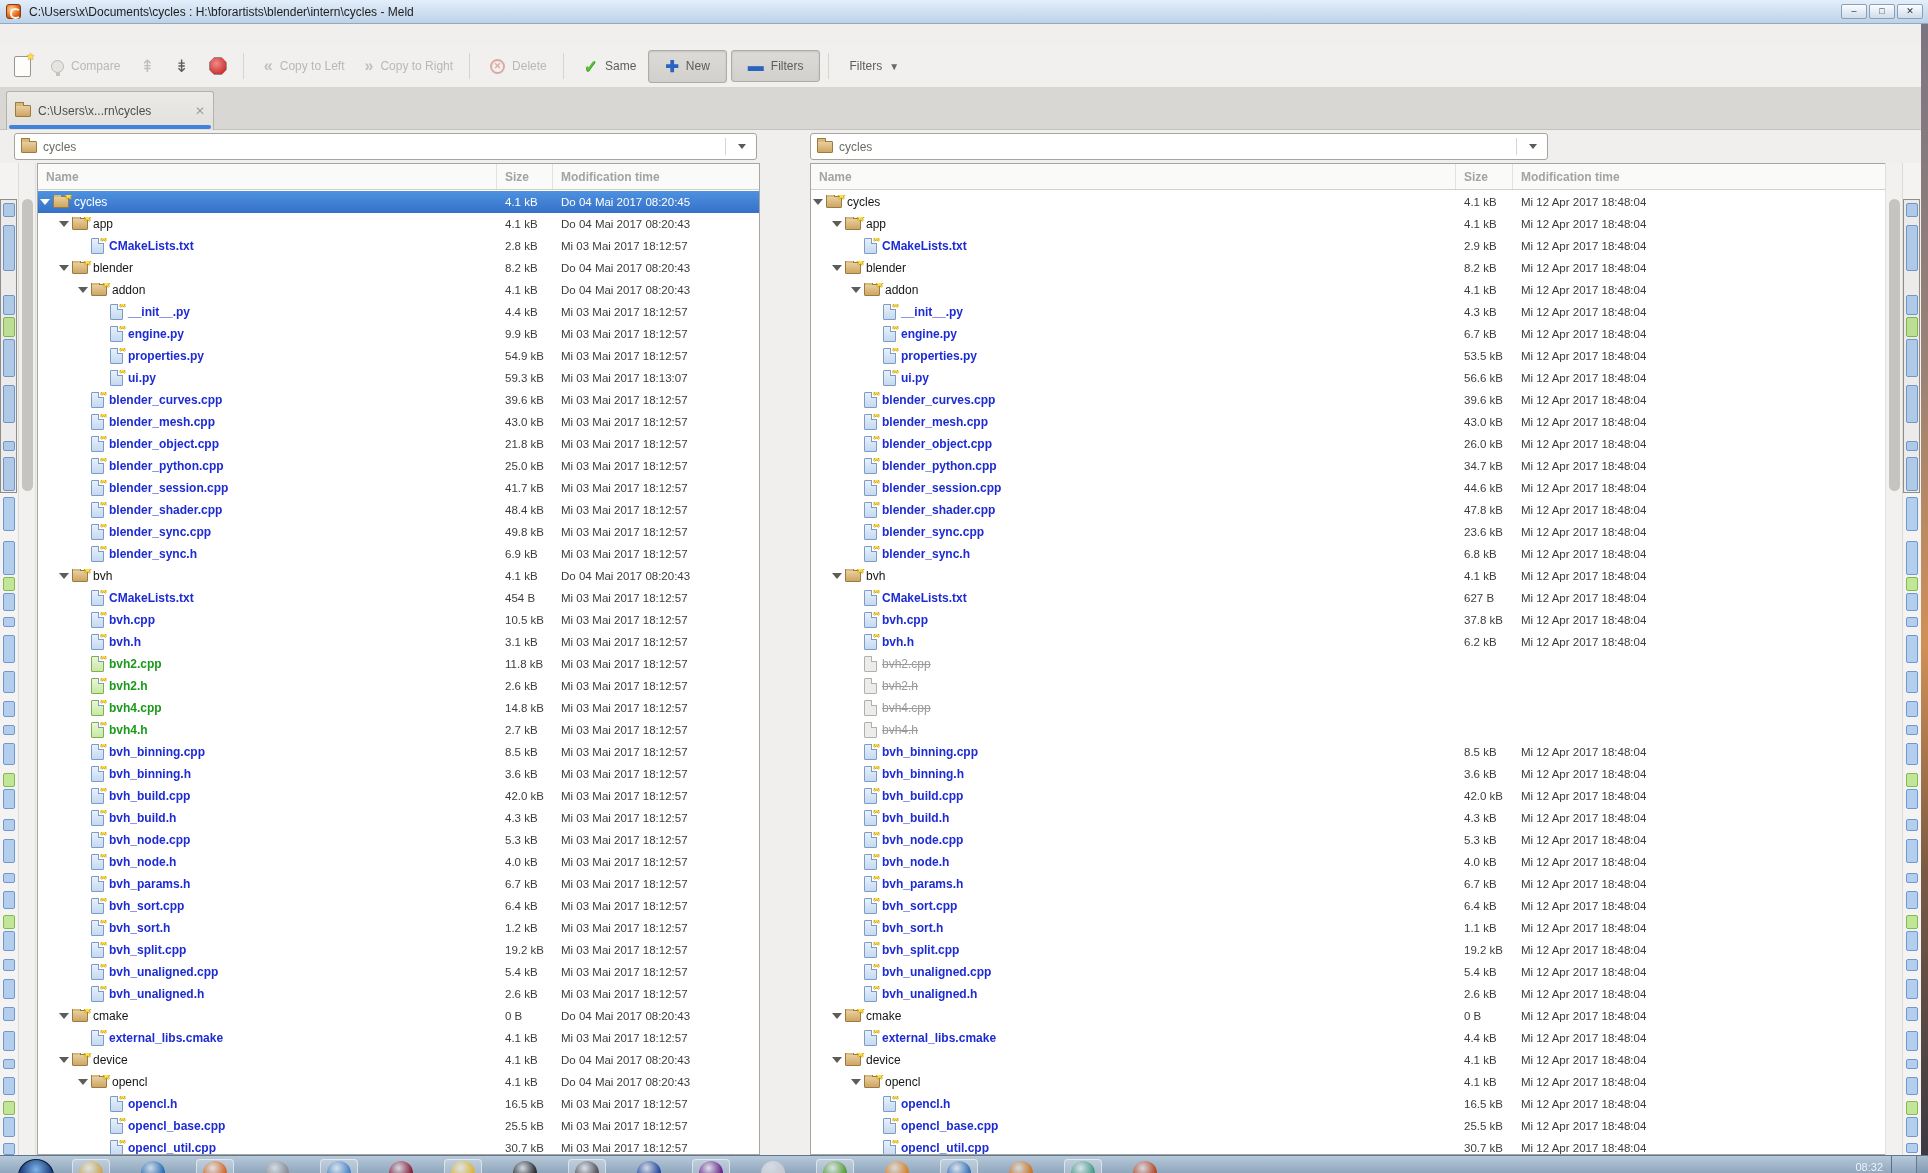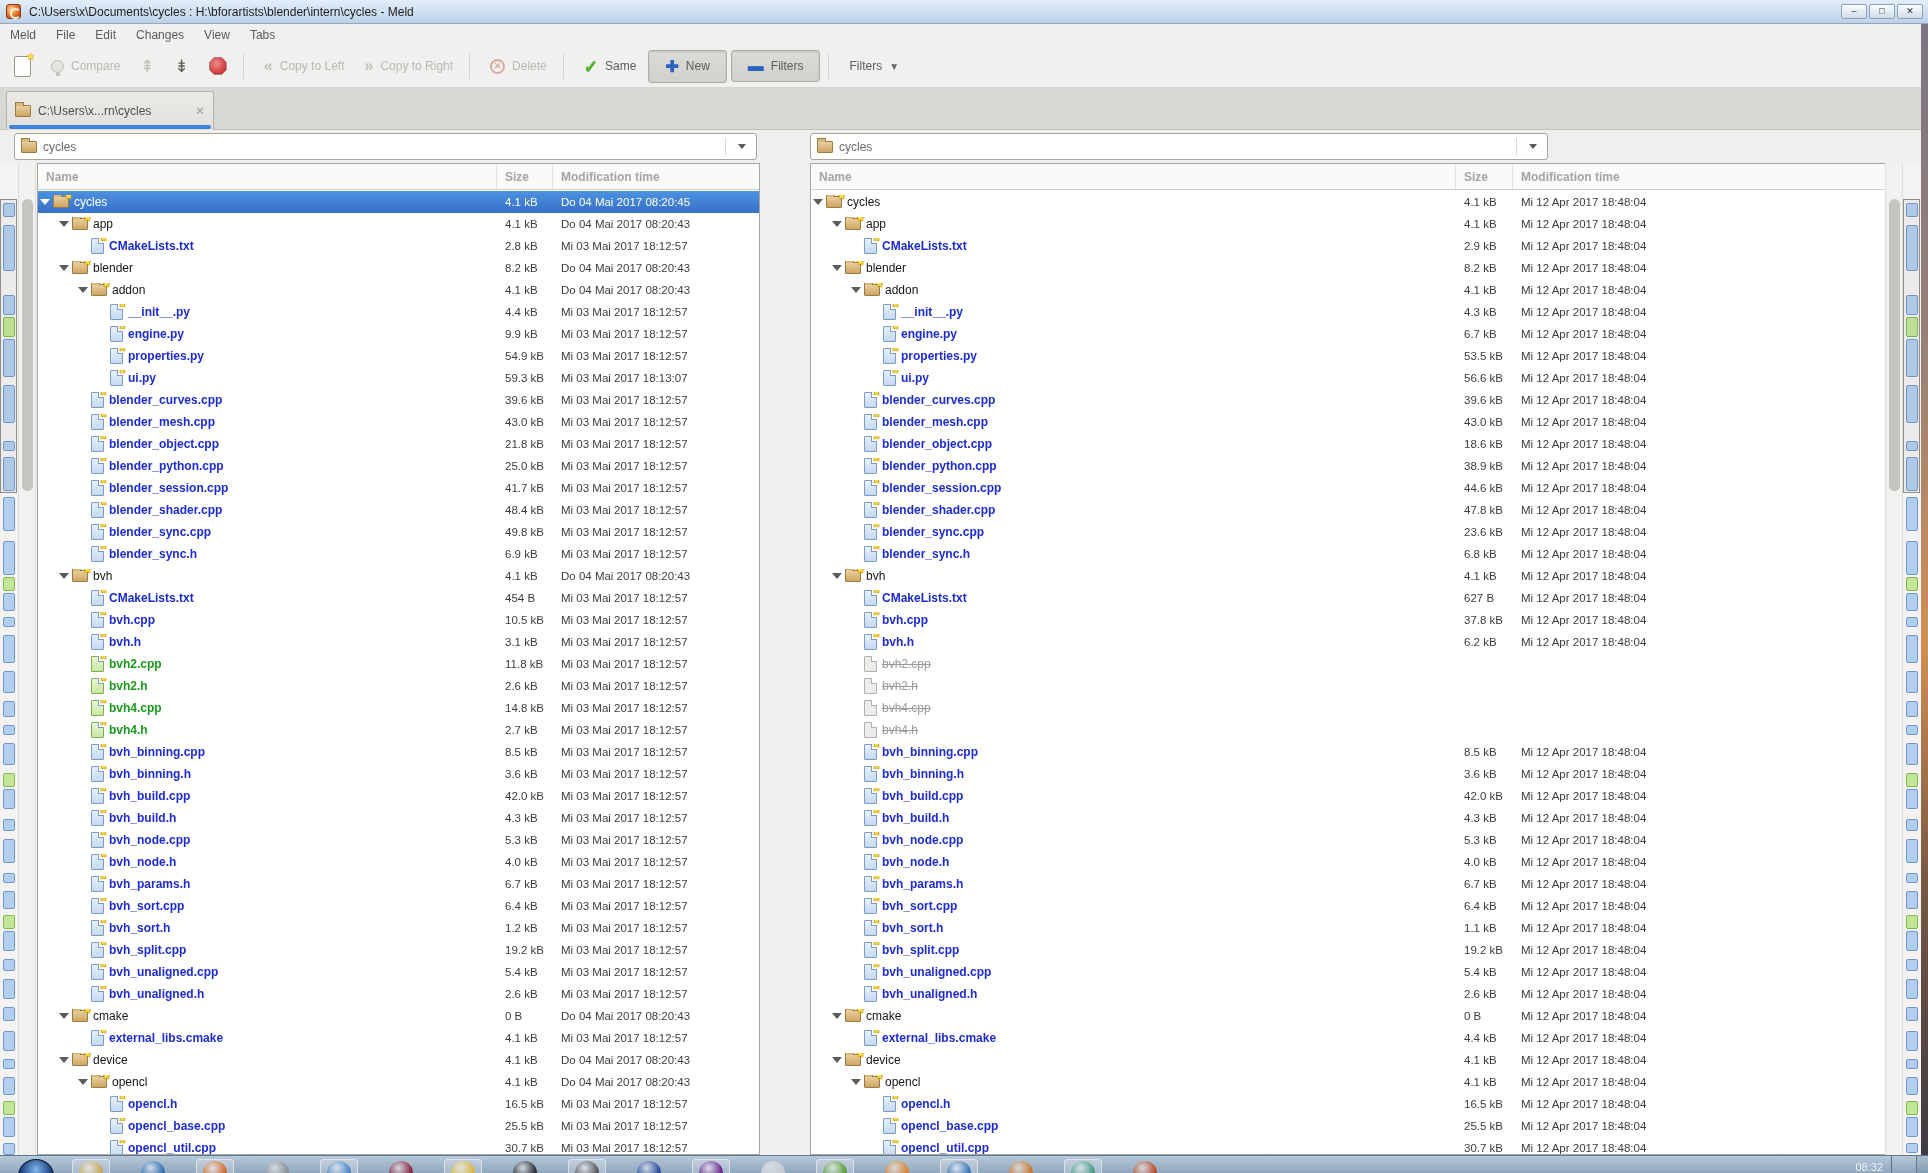--- a/index.html
+++ b/index.html
@@ -157,28 +157,20 @@
   <div class="titlebar">
     <div class="appicon"></div>
     <div class="wtitle">C:\Users\x\Documents\cycles : H:\bforartists\blender\intern\cycles - Meld</div>
     <div class="winbtns">
       <div class="wbtn">‒</div>
       <div class="wbtn">□</div>
       <div class="wbtn">✕</div>
     </div>
   </div>
 
-  <div class="menubar" id="menubar">
-      <div class="menu-item">Meld</div>
-      <div class="menu-item">File</div>
-      <div class="menu-item">Edit</div>
-      <div class="menu-item">Changes</div>
-      <div class="menu-item">View</div>
-      <div class="menu-item">Tabs</div>
-    </div>
 
   <div class="toolbar">
     <div class="tbtn" style="margin-left:6px;">
       <span class="i-newdoc">
           <span class="star" style="right:-5px;top:-6px;">★</span>
         </span>
     </div>
     <div class="tbtn dis">
       <span class="i-bulb"></span>
       <span>Compare</span>
@@ -916,32 +908,32 @@
             <div class="cell-time">Mi 12 Apr 2017 18:48:04</div>
           </div>
           <div class="row">
             <div class="cell-name" style="padding-left: 40px;">
               <span style="width: 13px; flex: 0 0 auto;"></span>
               <span class="fdoc mod">
                 <span class="icostar">★</span>
               </span>
               <span class="nm mod">blender_object.cpp</span>
             </div>
-            <div class="cell-size">18.6 kB</div>
+            <div class="cell-size">26.0 kB</div>
             <div class="cell-time">Mi 12 Apr 2017 18:48:04</div>
           </div>
           <div class="row">
             <div class="cell-name" style="padding-left: 40px;">
               <span style="width: 13px; flex: 0 0 auto;"></span>
               <span class="fdoc mod">
                 <span class="icostar">★</span>
               </span>
               <span class="nm mod">blender_python.cpp</span>
             </div>
-            <div class="cell-size">38.9 kB</div>
+            <div class="cell-size">34.7 kB</div>
             <div class="cell-time">Mi 12 Apr 2017 18:48:04</div>
           </div>
           <div class="row">
             <div class="cell-name" style="padding-left: 40px;">
               <span style="width: 13px; flex: 0 0 auto;"></span>
               <span class="fdoc mod">
                 <span class="icostar">★</span>
               </span>
               <span class="nm mod">blender_session.cpp</span>
             </div>

